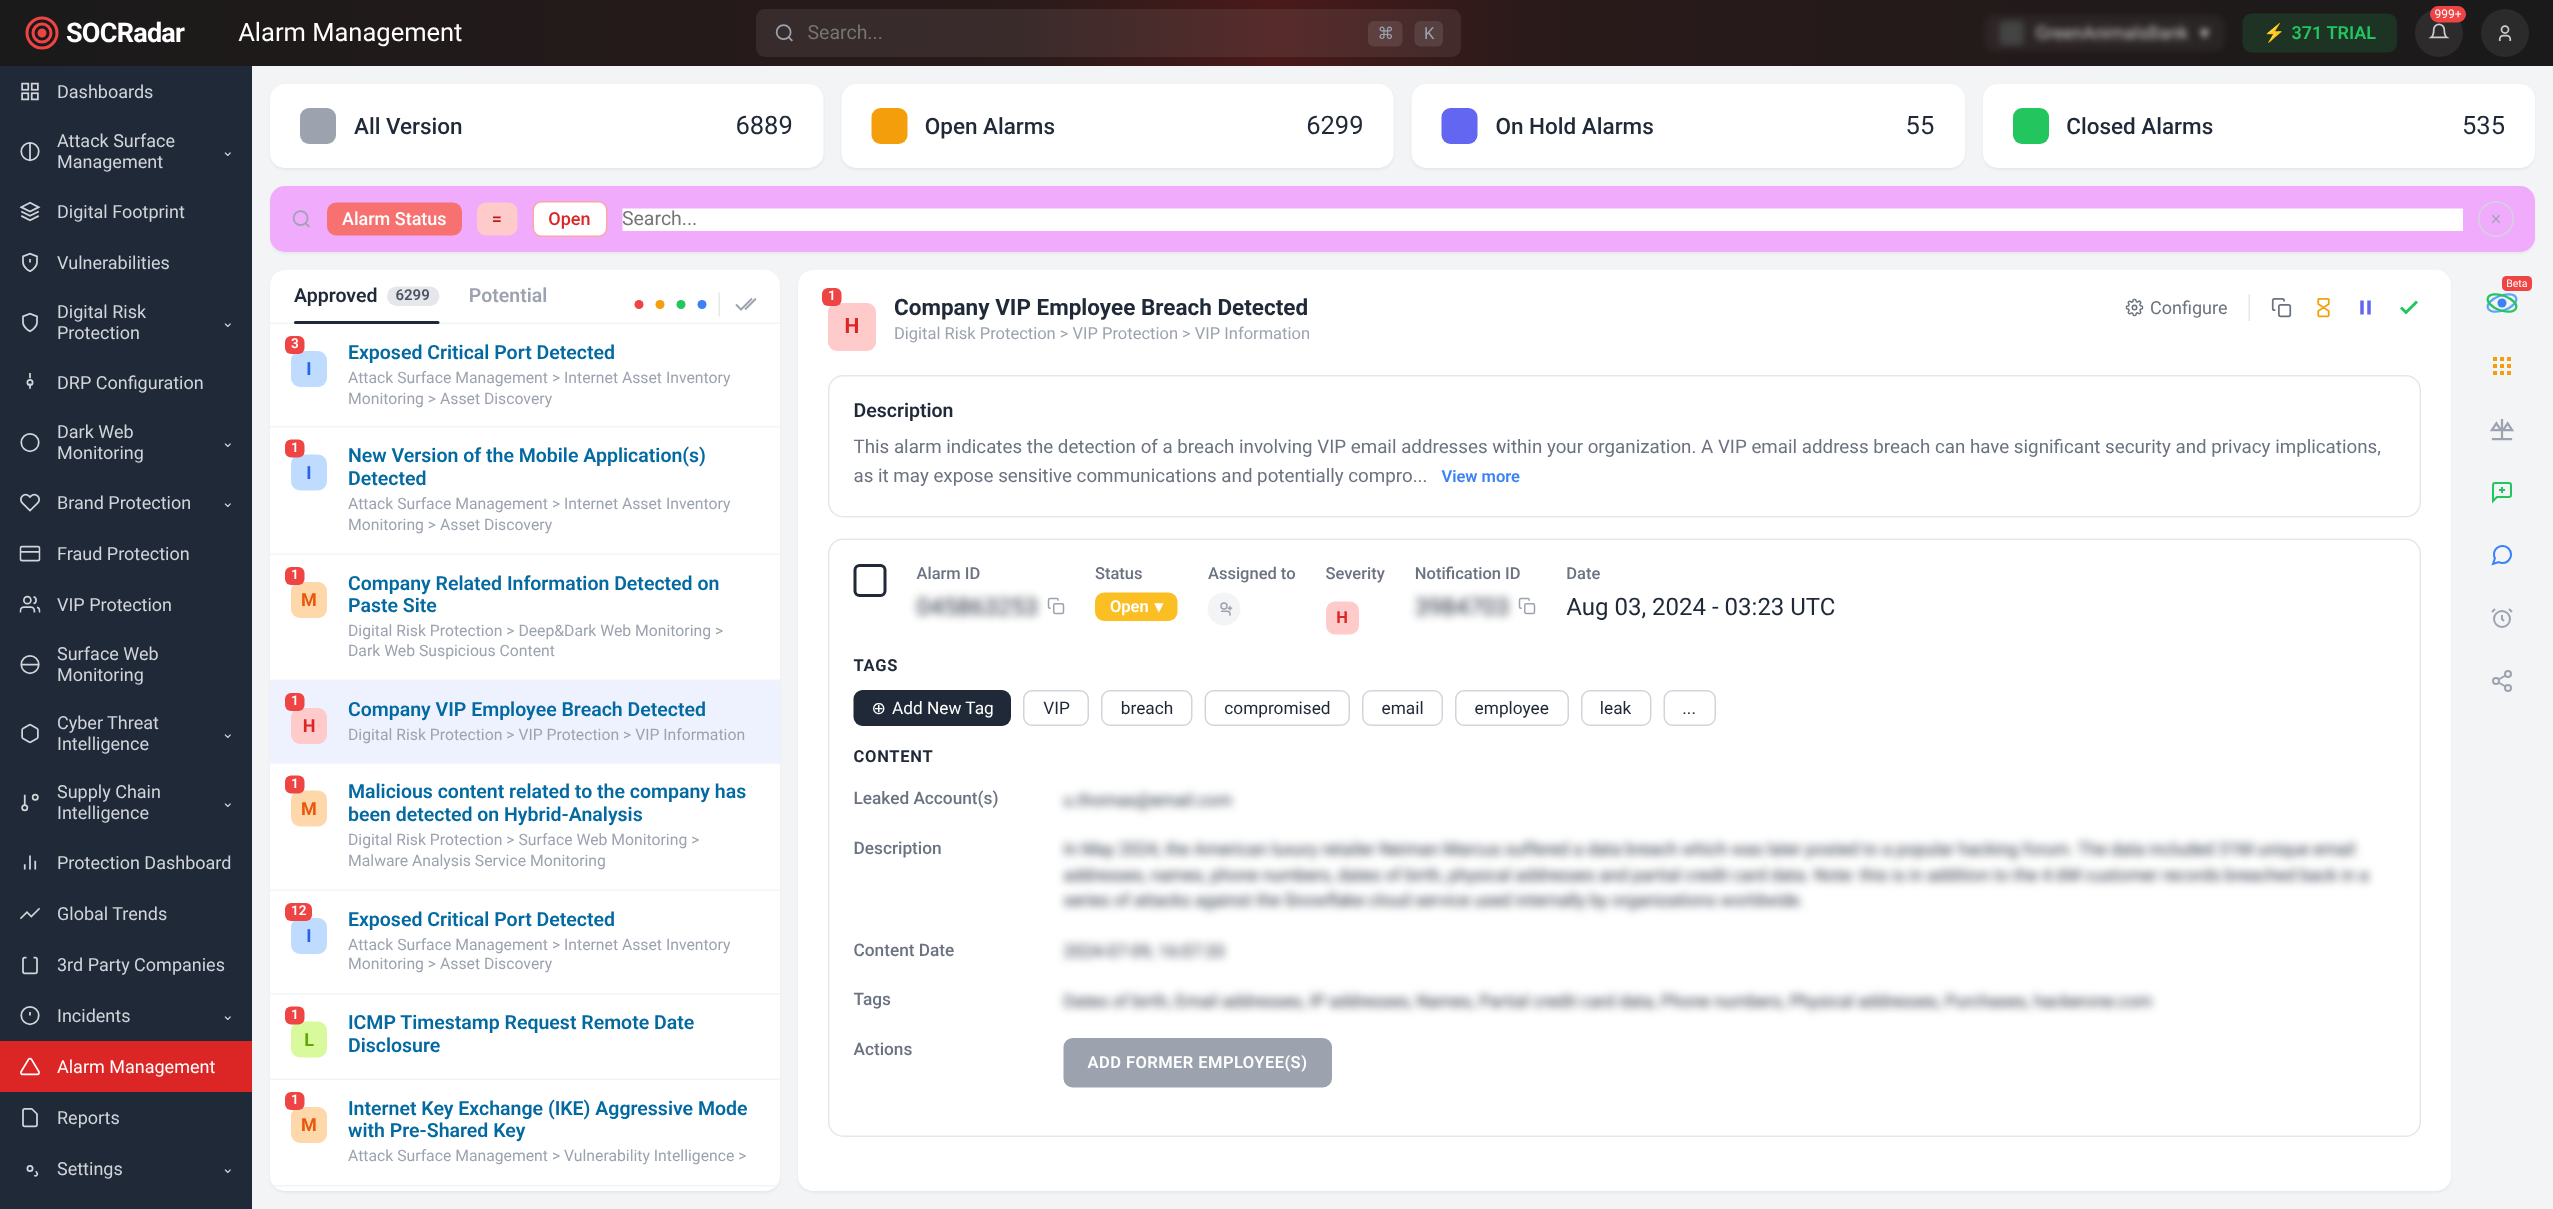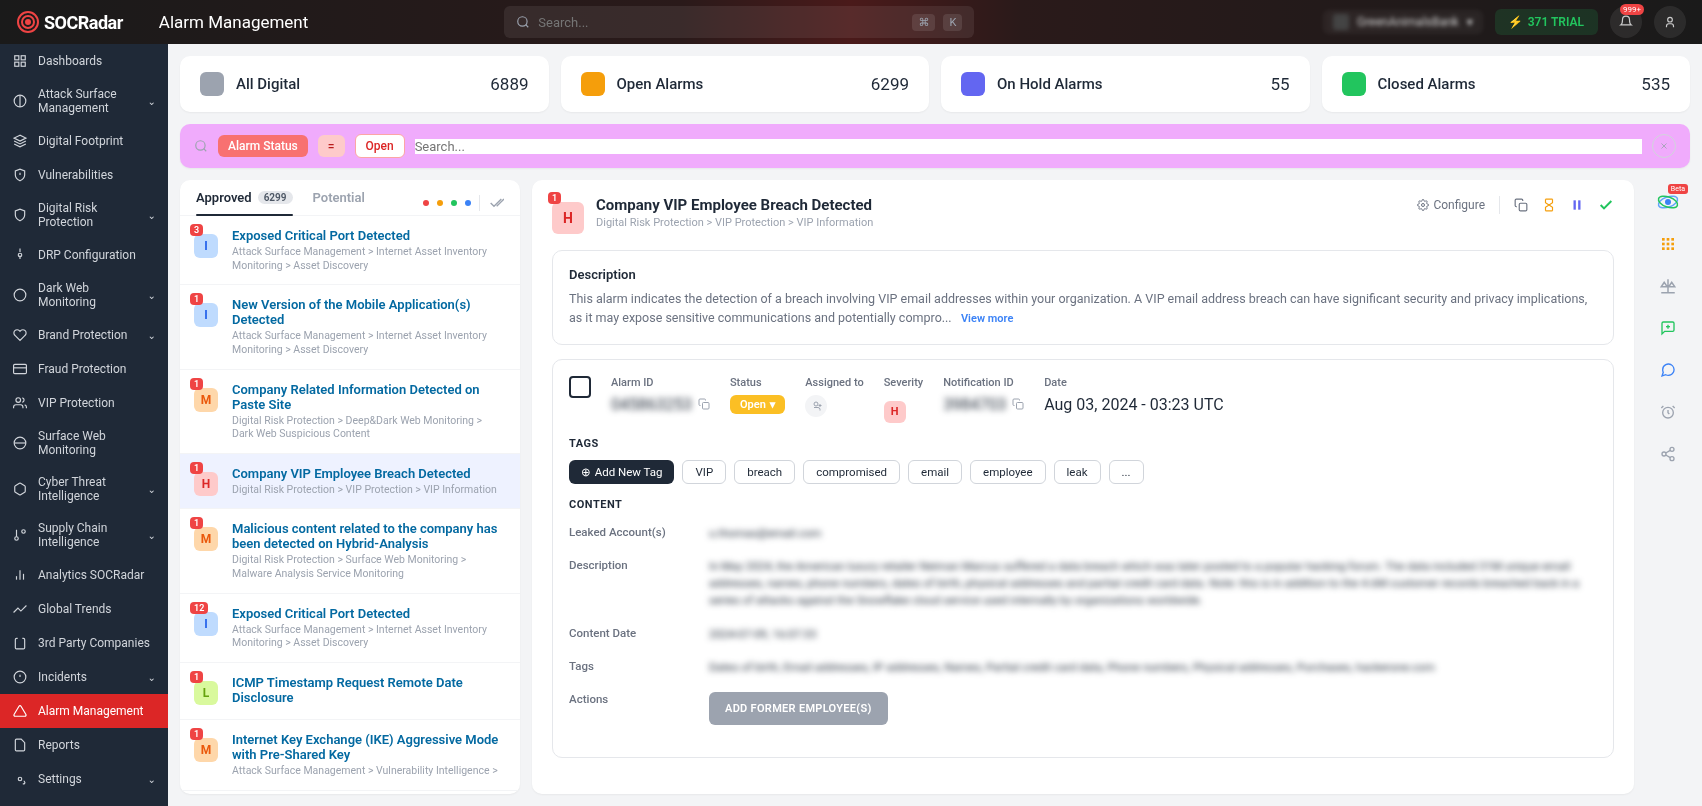--- a/index.html
+++ b/index.html
@@ -277,21 +277,21 @@
         <span class="chev">⌄</span>
       </div>
       <div class="side-item">
         <span class="side-icon">
           <svg width="14" height="14" viewBox="0 0 24 24" fill="none" stroke="currentColor" stroke-width="2">
             <line x1="18" y1="20" x2="18" y2="10"></line>
             <line x1="12" y1="20" x2="12" y2="4"></line>
             <line x1="6" y1="20" x2="6" y2="14"></line>
           </svg>
         </span>
-        <span>Analytics SOCRadar</span>
+        <span>Protection Dashboard</span>
       </div>
       <div class="side-item">
         <span class="side-icon">
           <svg width="14" height="14" viewBox="0 0 24 24" fill="none" stroke="currentColor" stroke-width="2">
             <polyline points="23 6 13.5 15.5 8.5 10.5 1 18"></polyline>
           </svg>
         </span>
         <span>Global Trends</span>
       </div>
       <div class="side-item">
@@ -340,21 +340,21 @@
       </div>
       <div class="side-item">
         <span class="side-icon"></span>
       </div>
     </div>
 
   <div class="content">
     <div class="stats-row" id="stats-row">
         <div class="stat-card">
           <div class="stat-box" style="background:#9ca3af"></div>
-          <span class="stat-label">All Digital</span>
+          <span class="stat-label">All Version</span>
           <span class="stat-count">6889</span>
         </div>
         <div class="stat-card">
           <div class="stat-box" style="background:#f59e0b"></div>
           <span class="stat-label">Open Alarms</span>
           <span class="stat-count">6299</span>
         </div>
         <div class="stat-card">
           <div class="stat-box" style="background:#6366f1"></div>
           <span class="stat-label">On Hold Alarms</span>

